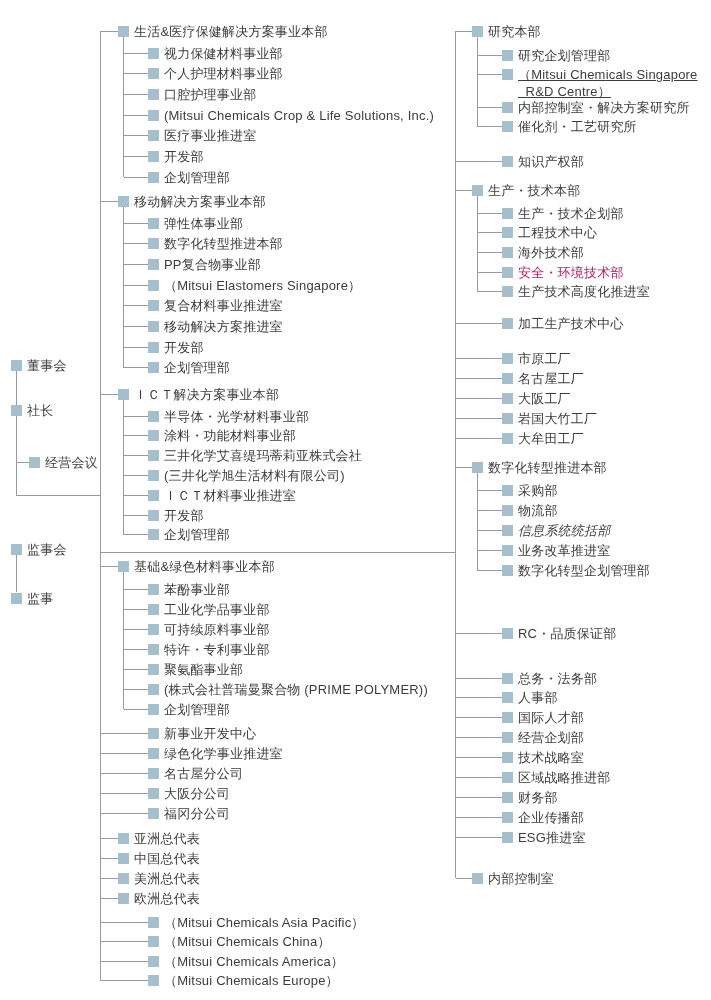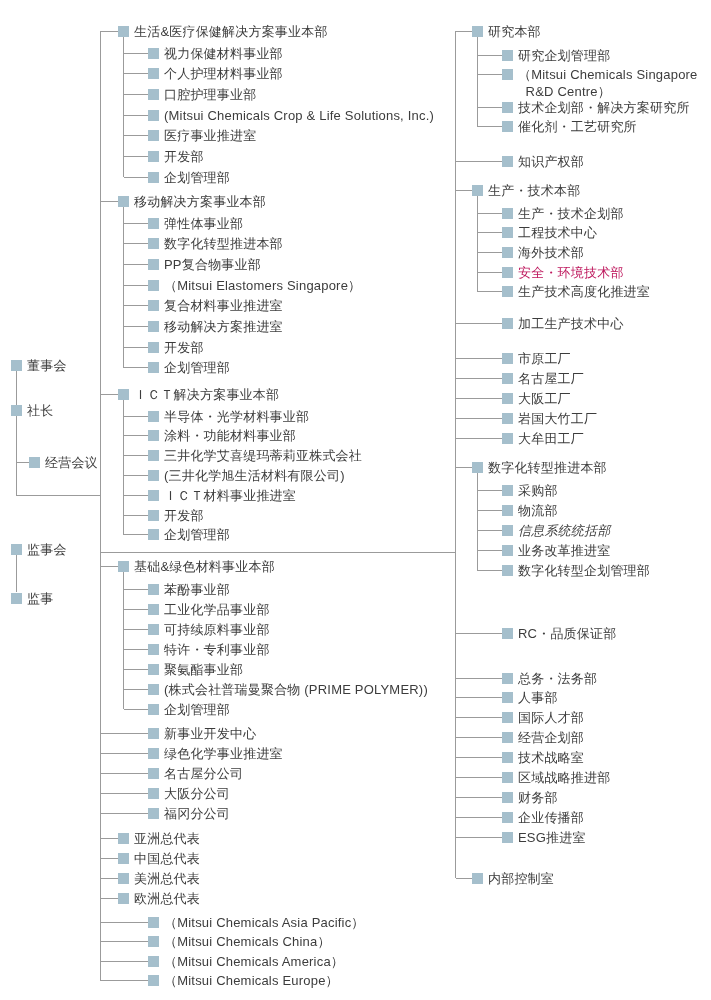--- a/index.html
+++ b/index.html
@@ -170,25 +170,25 @@
     <div class="line" style="left: 100px; top: 30.5px; width: 1px; height: 950.5px; background: rgb(155, 155, 155);"></div>
     <div class="line" style="left: 455.5px; top: 30.5px; width: 16.5px; height: 1px; background: rgb(155, 155, 155);"></div>
     <div class="sq" style="left: 472px; top: 25.5px; background: rgb(165, 191, 204);"></div>
     <div class="lbl" style="left: 488px; top: 22.5px; color: rgb(60, 60, 60);">研究本部</div>
     <div class="line" style="left: 477px; top: 36.5px; width: 1px; height: 90px; background: rgb(155, 155, 155);"></div>
     <div class="line" style="left: 477.5px; top: 54.5px; width: 24.5px; height: 1px; background: rgb(155, 155, 155);"></div>
     <div class="sq" style="left: 502px; top: 49.5px; background: rgb(165, 191, 204);"></div>
     <div class="lbl" style="left: 518px; top: 46.5px; color: rgb(60, 60, 60);">研究企划管理部</div>
     <div class="line" style="left: 477.5px; top: 74px; width: 24.5px; height: 1px; background: rgb(155, 155, 155);"></div>
     <div class="sq" style="left: 502px; top: 69px; background: rgb(165, 191, 204);"></div>
-    <div class="lbl" style="left: 518px; top: 66px; color: rgb(60, 60, 60);">（Mitsui Chemicals Singapore
+    <div class="lbl" style="left: 518px; top: 66px; color: rgb(60, 60, 60); text-decoration: underline;">（Mitsui Chemicals Singapore
   R&amp;D Centre）</div>
     <div class="line" style="left: 477.5px; top: 106.5px; width: 24.5px; height: 1px; background: rgb(155, 155, 155);"></div>
     <div class="sq" style="left: 502px; top: 101.5px; background: rgb(165, 191, 204);"></div>
-    <div class="lbl" style="left: 518px; top: 98.5px; color: rgb(60, 60, 60);">技术企划部・解决方案研究所</div>
+    <div class="lbl" style="left: 518px; top: 98.5px; color: rgb(60, 60, 60);">内部控制室・解决方案研究所</div>
     <div class="line" style="left: 477.5px; top: 126px; width: 24.5px; height: 1px; background: rgb(155, 155, 155);"></div>
     <div class="sq" style="left: 502px; top: 121px; background: rgb(165, 191, 204);"></div>
     <div class="lbl" style="left: 518px; top: 118px; color: rgb(60, 60, 60);">催化剂・工艺研究所</div>
     <div class="line" style="left: 455.5px; top: 160.5px; width: 46.5px; height: 1px; background: rgb(155, 155, 155);"></div>
     <div class="sq" style="left: 502px; top: 155.5px; background: rgb(165, 191, 204);"></div>
     <div class="lbl" style="left: 518px; top: 152.5px; color: rgb(60, 60, 60);">知识产权部</div>
     <div class="line" style="left: 455.5px; top: 189.5px; width: 16.5px; height: 1px; background: rgb(155, 155, 155);"></div>
     <div class="sq" style="left: 472px; top: 184.5px; background: rgb(165, 191, 204);"></div>
     <div class="lbl" style="left: 488px; top: 181.5px; color: rgb(60, 60, 60);">生产・技术本部</div>
     <div class="line" style="left: 477px; top: 195.5px; width: 1px; height: 96.3px; background: rgb(155, 155, 155);"></div>

